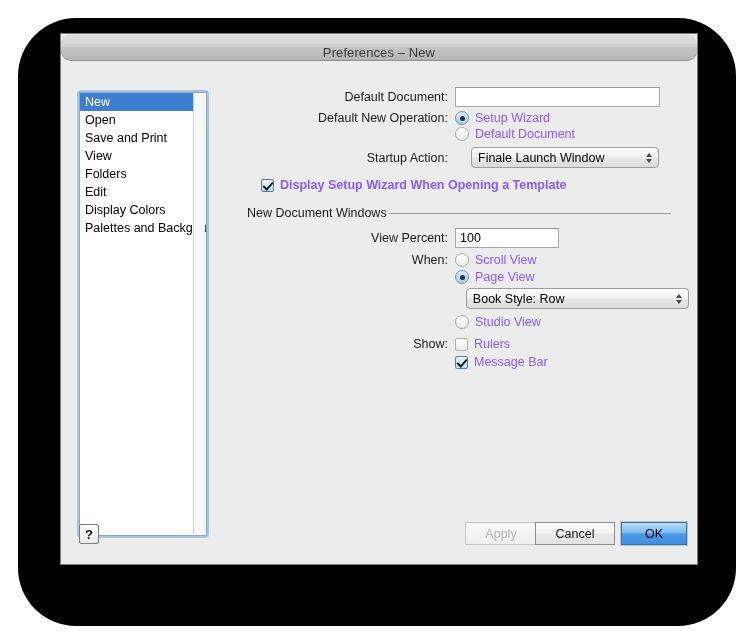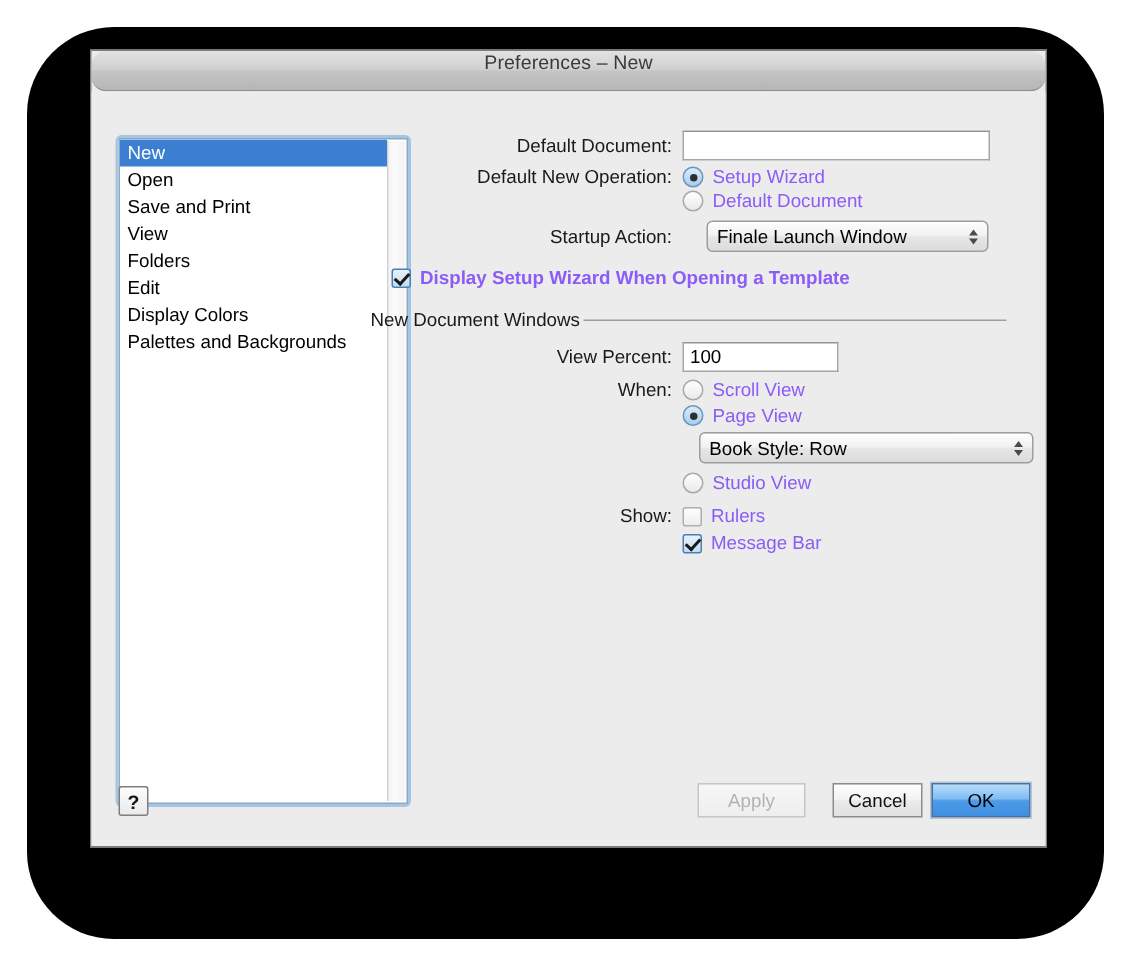--- a/index.html
+++ b/index.html
@@ -27,41 +27,41 @@
     background: #ececec;
     border: 1px solid #7b7b7b;
     box-shadow: 0 2px 6px rgba(0,0,0,0.45);
   }
 
   #titlebar {
     height: 26px;
     background: linear-gradient(to bottom, #e2e2e2 0%, #cfcfcf 48%, #c4c4c4 52%, #b6b6b6 100%);
     border-bottom: 1px solid #8e8e8e;
     display: flex;
-    align-items: flex-start;
+    align-items: flex-end;
     justify-content: center;
     border-radius: 10px;
   }
   #titlebar .title {
     font-size: 13px;
     color: #3a3a3a;
     letter-spacing: .1px;
   }
 
   #body {
     position: relative;
     height: 503px;
     background: #ececec;
   }
 
   
   #listbox-wrap {
     position: absolute;
     left: 18px; top: 31px;
-    width: 193px; height: 444px;
+    width: 128px; height: 444px;
     border-radius: 2px;
     box-shadow: 0 0 0 2px rgba(110,165,215,0.55);
   }
   #listbox {
     position: absolute;
     inset: 0;
     background: #ffffff;
     border: 1px solid #8aa9c4;
     box-sizing: border-box;
     overflow: hidden;
@@ -277,21 +277,21 @@
     border: 1px solid #c6c6c6;
     color: #b3b3b3;
   }
   .btn.default {
     background: linear-gradient(to bottom, #b8dcfb 0%, #7fbdf3 45%, #4c9ae8 52%, #3f8fe2 100%);
     border: 1px solid #4a6f99;
     color: #000;
     box-shadow: 0 0 0 1px rgba(110,150,195,0.45);
   }
   #apply-button  { right: 160px; width: 72px; }
-  #cancel-button { right: 82px;  width: 60px; text-align: center; }
+  #cancel-button { right: 82px;  width: 80px; text-align: center; }
   #ok-button     { right: 10px;  width: 66px; }
 </style>
 </head>
 <body>
 
 <div id="backdrop"></div>
 
 <div id="dialog">
 
   <div id="titlebar">

